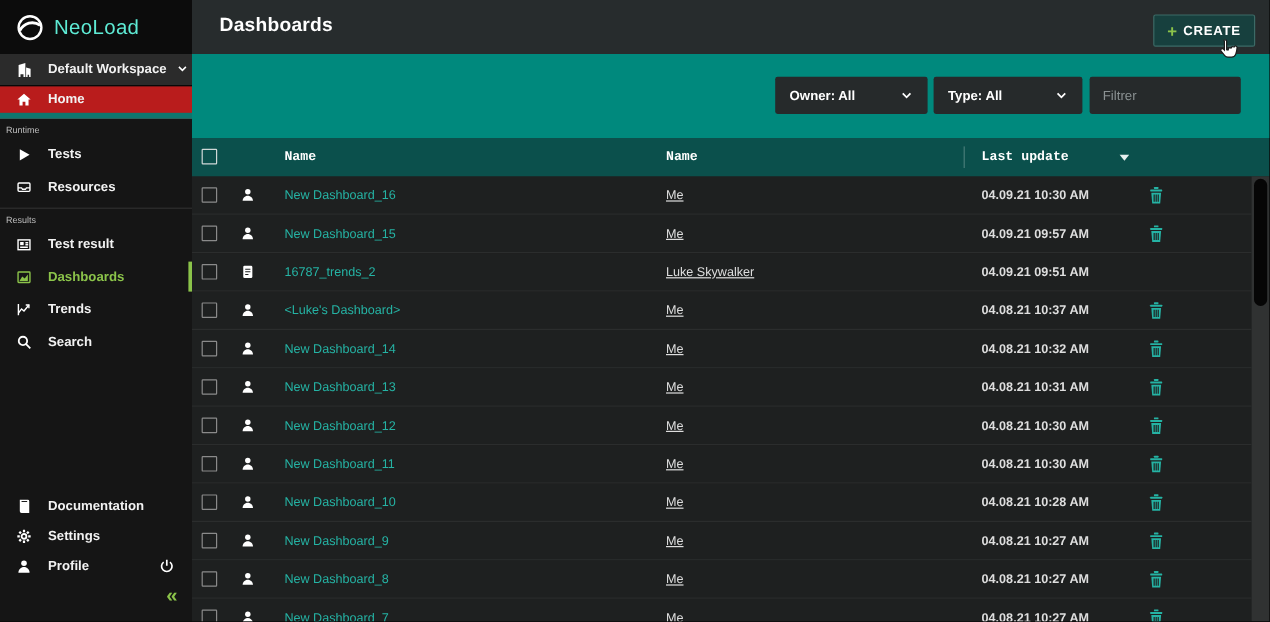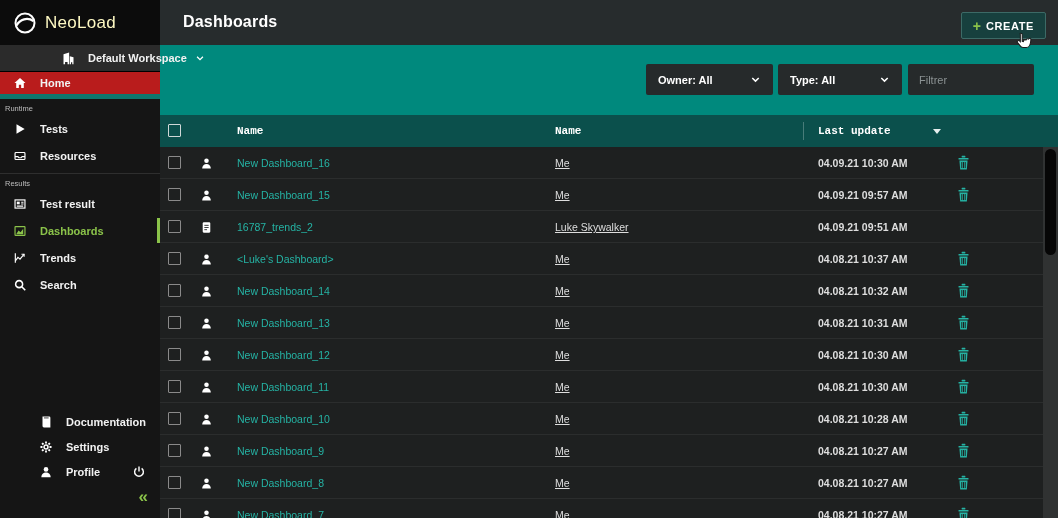--- a/index.html
+++ b/index.html
@@ -4,37 +4,37 @@
 <style>
   html,body{margin:0;padding:0;background:#000;}
   *{box-sizing:border-box;}
   #frame{position:relative;width:1058px;height:518px;overflow:hidden;
     font-family:"Liberation Sans",sans-serif;background:#1e2020;}
 
   
   .sidebar{position:absolute;left:0;top:0;width:160px;height:518px;background:#151515;z-index:5;}
   .logo-row{height:45px;background:#0c0c0c;display:flex;align-items:center;padding-left:13px;}
   .logo-row svg{width:24px;height:24px;margin-right:8px;}
-  .logo-text{color:#fef9c3;font-size:17px;letter-spacing:.3px;}
-  .ws-row{height:39px;background:#2b2b2b;display:flex;align-items:center;border-bottom:1px solid #000;padding-left:48px;}
+  .logo-text{color:#5eead4;font-size:17px;letter-spacing:.3px;}
+  .ws-row{height:39px;background:#2b2b2b;display:flex;align-items:center;border-bottom:1px solid #000;}
   .home-row{height:31px;background:#b91c1c;display:flex;align-items:center;border-bottom:5px solid #0f766e;}
   .nav-item{height:27px;display:flex;align-items:center;cursor:pointer;color:#f2f2f2;}
   .nav-icon{width:40px;display:flex;justify-content:center;align-items:center;color:#fff;flex:none;}
   .nav-icon svg{width:14px;height:14px;}
   .ws-row .nav-icon svg{width:15px;height:15px;}
   .nav-label{font-size:11px;font-weight:bold;color:#f2f2f2;white-space:nowrap;}
   .section-label{font-size:7.5px;color:#bdbdbd;padding:5px 0 2px 5px;}
   .sec-sep{border-top:1px solid #2e2e2e;margin-top:4px;}
   .active-item .nav-label,.active-item .nav-icon{color:#8bc34a;}
   .active-item{position:relative;}
   .active-item .active-bar{position:absolute;right:0;top:1px;bottom:1px;width:3px;background:#8bc34a;}
   .ws-chevron{margin-left:8px;color:#fff;}
   .ws-chevron svg{width:10px;height:10px;}
   .sidebar-footer{position:absolute;left:0;bottom:10px;width:160px;}
-  .footer-item{height:25px;margin-left:26px;}
+  .footer-item{height:25px;}
   .power-btn{margin-left:auto;margin-right:14px;color:#fff;display:flex;align-items:center;cursor:pointer;}
   .power-btn svg{width:14px;height:14px;}
   .collapse-row{height:24px;display:flex;justify-content:flex-end;align-items:center;padding-right:12px;}
   .collapse-glyph{color:#8bc34a;font-size:17px;font-weight:bold;cursor:pointer;line-height:1;}
 
   
   .topbar{position:absolute;left:160px;top:0;width:898px;height:45px;background:#272c2d;}
   .page-title{position:absolute;left:23px;top:13px;color:#fff;font-size:16px;font-weight:bold;letter-spacing:.2px;}
   .create-btn{position:absolute;right:12px;top:12px;height:27px;padding:0 11px;background:#17403e;
     border:1px solid #3c6a66;border-radius:2px;display:flex;align-items:center;cursor:pointer;}

